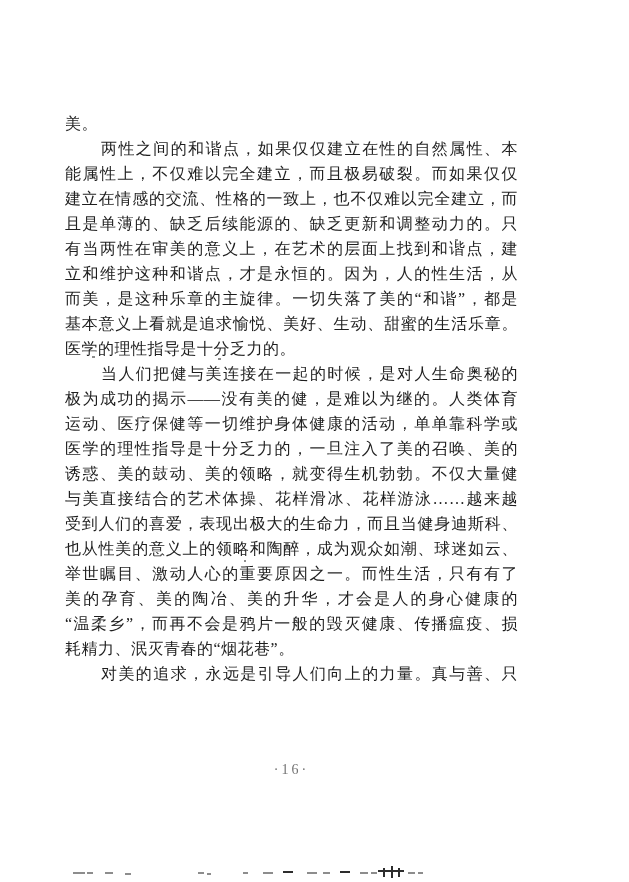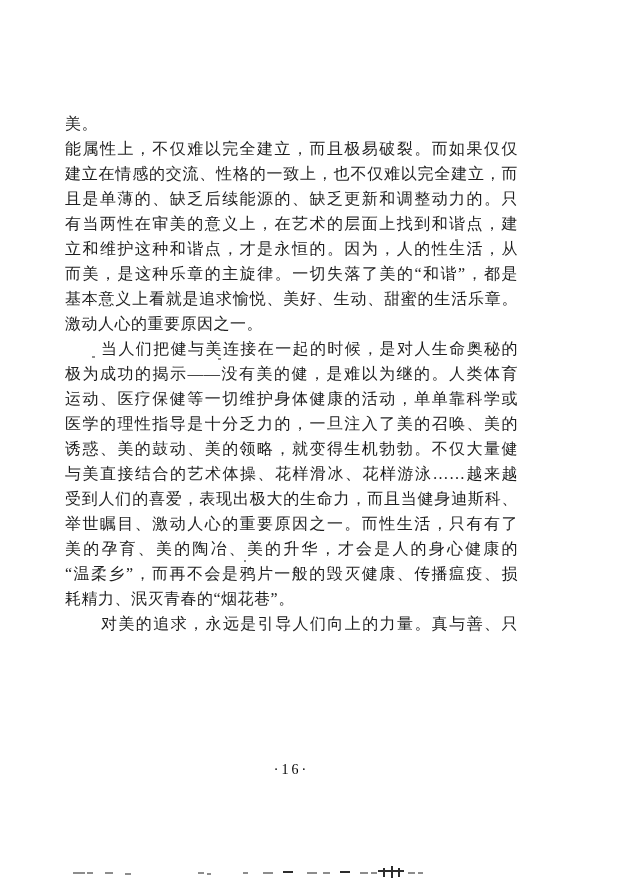--- a/index.html
+++ b/index.html
@@ -40,51 +40,53 @@
   .page-number {
     position: absolute;
     left: 65px;
     top: 757px;
     width: 453px;
     height: 25px;
     line-height: 25px;
     text-align: center;
     font-size: 14px;
     letter-spacing: 3px;
-    color: #000000;
+    color: #737373;
   }
   .artifact {
     position: absolute;
     background: #8d8d8d;
   }
   .artifact.dark {
     background: #2d2d2d;
   }
 </style>
 </head>
 <body>
 
 <div class="page">
   <div class="text-block" id="text-block">
       <div class="line">美。</div>
+      <div class="line fill indent">两性之间的和谐点，如果仅仅建立在性的自然属性、本</div>
       <div class="line fill">能属性上，不仅难以完全建立，而且极易破裂。而如果仅仅</div>
       <div class="line fill">建立在情感的交流、性格的一致上，也不仅难以完全建立，而</div>
       <div class="line fill">且是单薄的、缺乏后续能源的、缺乏更新和调整动力的。只</div>
       <div class="line fill">有当两性在审美的意义上，在艺术的层面上找到和谐点，建</div>
       <div class="line fill">立和维护这种和谐点，才是永恒的。因为，人的性生活，从</div>
       <div class="line fill">而美，是这种乐章的主旋律。一切失落了美的“和谐”，都是</div>
       <div class="line fill">基本意义上看就是追求愉悦、美好、生动、甜蜜的生活乐章。</div>
-      <div class="line">激动人心的重要原因之一。</div>
+      <div class="line">医学的理性指导是十分乏力的。</div>
       <div class="line fill indent">当人们把健与美连接在一起的时候，是对人生命奥秘的</div>
       <div class="line fill">极为成功的揭示——没有美的健，是难以为继的。人类体育</div>
       <div class="line fill">运动、医疗保健等一切维护身体健康的活动，单单靠科学或</div>
       <div class="line fill">医学的理性指导是十分乏力的，一旦注入了美的召唤、美的</div>
       <div class="line fill">诱惑、美的鼓动、美的领略，就变得生机勃勃。不仅大量健</div>
       <div class="line fill">与美直接结合的艺术体操、花样滑冰、花样游泳……越来越</div>
       <div class="line fill">受到人们的喜爱，表现出极大的生命力，而且当健身迪斯科、</div>
+      <div class="line fill">也从性美的意义上的领略和陶醉，成为观众如潮、球迷如云、</div>
       <div class="line fill">举世瞩目、激动人心的重要原因之一。而性生活，只有有了</div>
       <div class="line fill">美的孕育、美的陶冶、美的升华，才会是人的身心健康的</div>
       <div class="line fill">“温柔乡”，而再不会是鸦片一般的毁灭健康、传播瘟疫、损</div>
       <div class="line">耗精力、泯灭青春的“烟花巷”。</div>
       <div class="line fill indent">对美的追求，永远是引导人们向上的力量。真与善、只</div>
     </div>
   <div class="page-number">·16·</div>
   <div id="artifacts">
       <div class="artifact" style="left: 455px; top: 239px; width: 3px; height: 2px;"></div>
       <div class="artifact" style="left: 92px; top: 356px; width: 3px; height: 2px;"></div>

